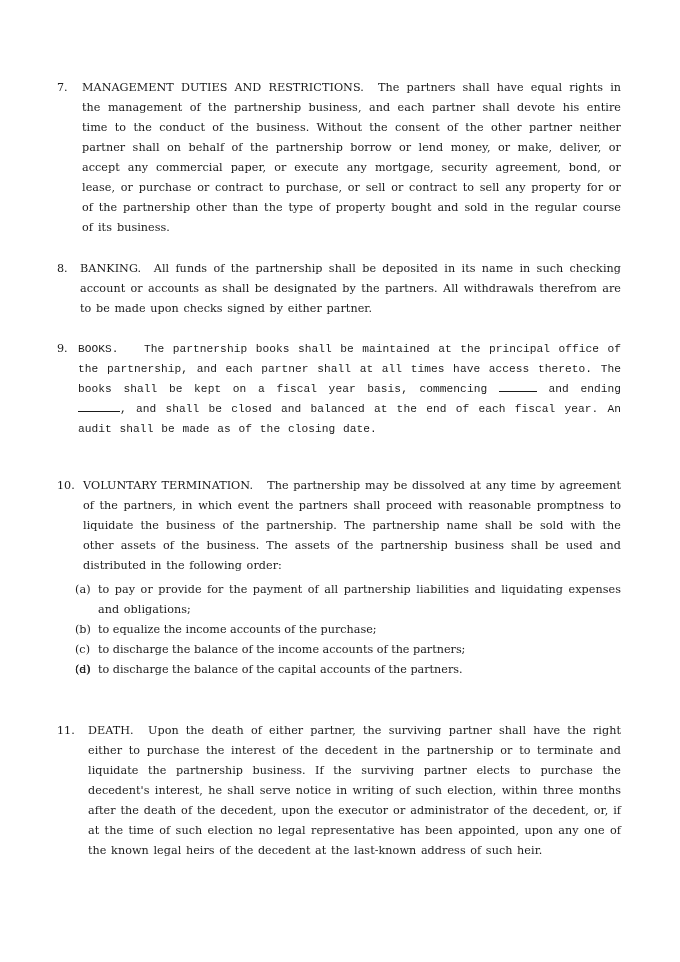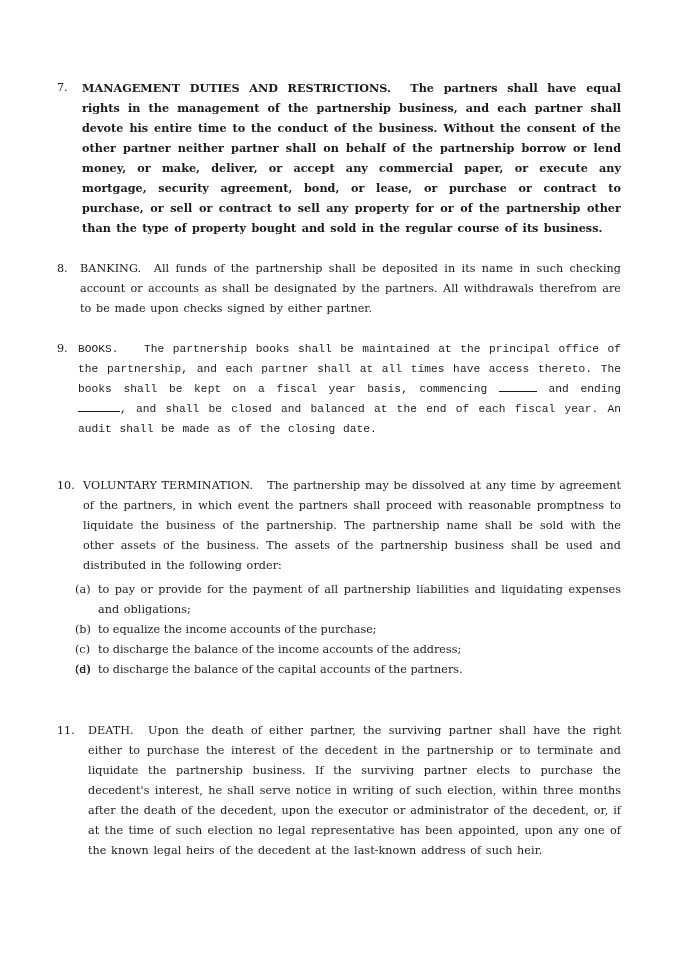--- a/index.html
+++ b/index.html
@@ -15,21 +15,21 @@
     .sub .lbl { position: absolute; left: 0; top: 0; }
     .blank { display: inline-block; border-bottom: 1px solid #1a1a1a; height: 11px; vertical-align: baseline; }
   </style>
 </head>
 <body>
 
 <div class="page">
 
   <div class="para" style="top:78px;">
     <span class="num">7.</span>
-    <div class="body" style="padding-left:25px; word-spacing:1.4px;font-weight:bold;">
+    <div class="body" style="padding-left:25px; word-spacing:1.4px;">
       <span class="heading">MANAGEMENT DUTIES AND RESTRICTIONS.</span>&nbsp;&nbsp;<span>The partners shall have equal rights in the management of the partnership business, and each partner shall devote his entire time to the conduct of the business. Without the consent of the other partner neither partner shall on behalf of the partnership borrow or lend money, or make, deliver, or accept any commercial paper, or execute any mortgage, security agreement, bond, or lease, or purchase or contract to purchase, or sell or contract to sell any property for or of the partnership other than the type of property bought and sold in the regular course of its business.</span>
     </div>
   </div>
 
   <div class="para" style="top:259px;">
     <span class="num">8.</span>
     <div class="body" style="padding-left:23px;">
       <span class="heading">BANKING.</span>&nbsp;&nbsp;<span>All funds of the partnership shall be deposited in its name in such checking account or accounts as shall be designated by the partners.  All withdrawals therefrom are to be made upon checks signed by either partner.</span>
     </div>
   </div>
@@ -55,21 +55,21 @@
     <div class="sub body">
       <span class="lbl">(a)</span>
       <span>to pay or provide for the payment of all partnership liabilities and liquidating expenses and obligations;</span>
     </div>
     <div class="sub">
       <span class="lbl">(b)</span>
       <span>to equalize the income accounts of the purchase;</span>
     </div>
     <div class="sub">
       <span class="lbl">(c)</span>
-      <span>to discharge the balance of the income accounts of the address;</span>
+      <span>to discharge the balance of the income accounts of the partners;</span>
     </div>
     <div class="sub">
       <span class="lbl">(d)</span>
     </div>
     <div class="sub">
       <span class="lbl">(e)</span>
       <span>to discharge the balance of the capital accounts of the partners.</span>
     </div>
   </div>
 

